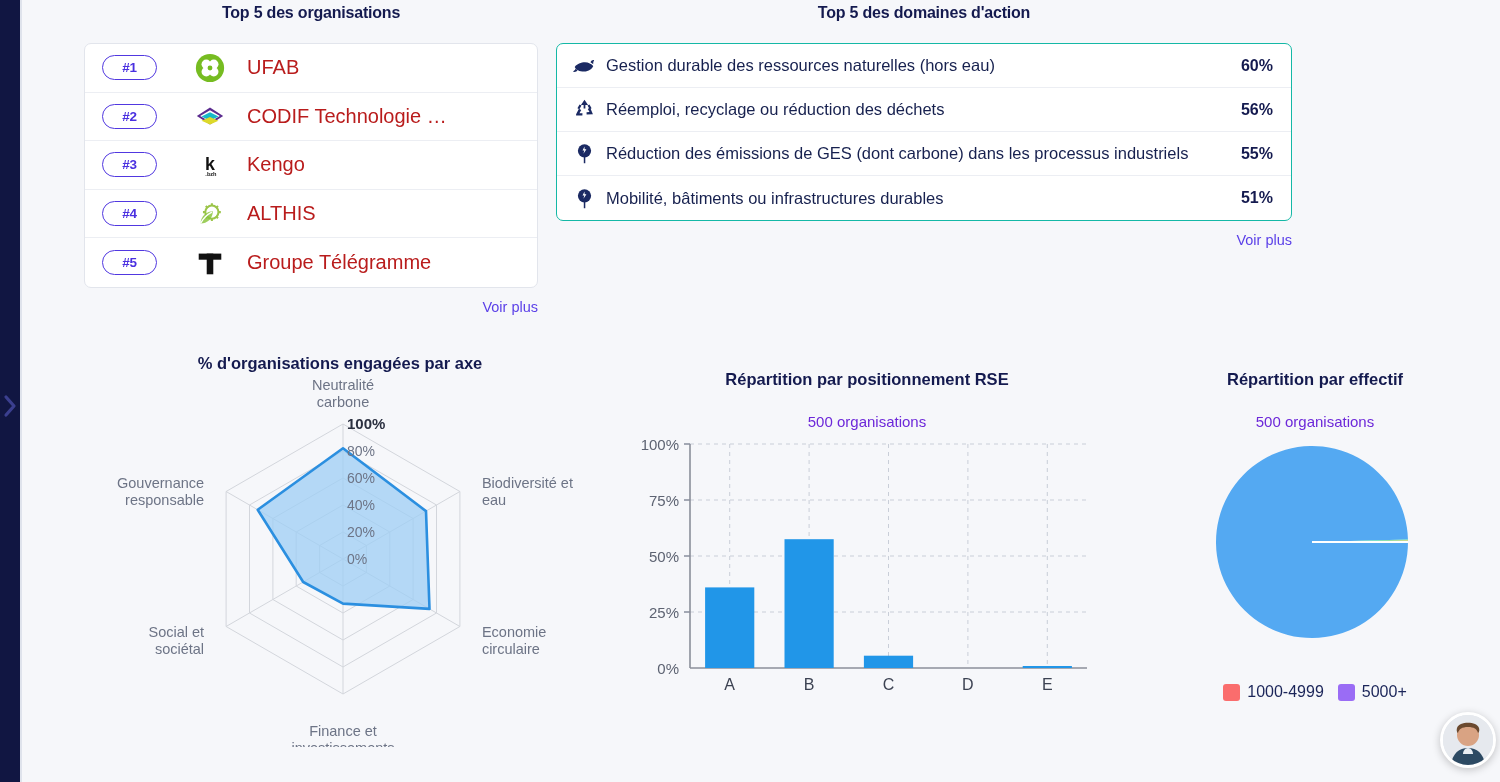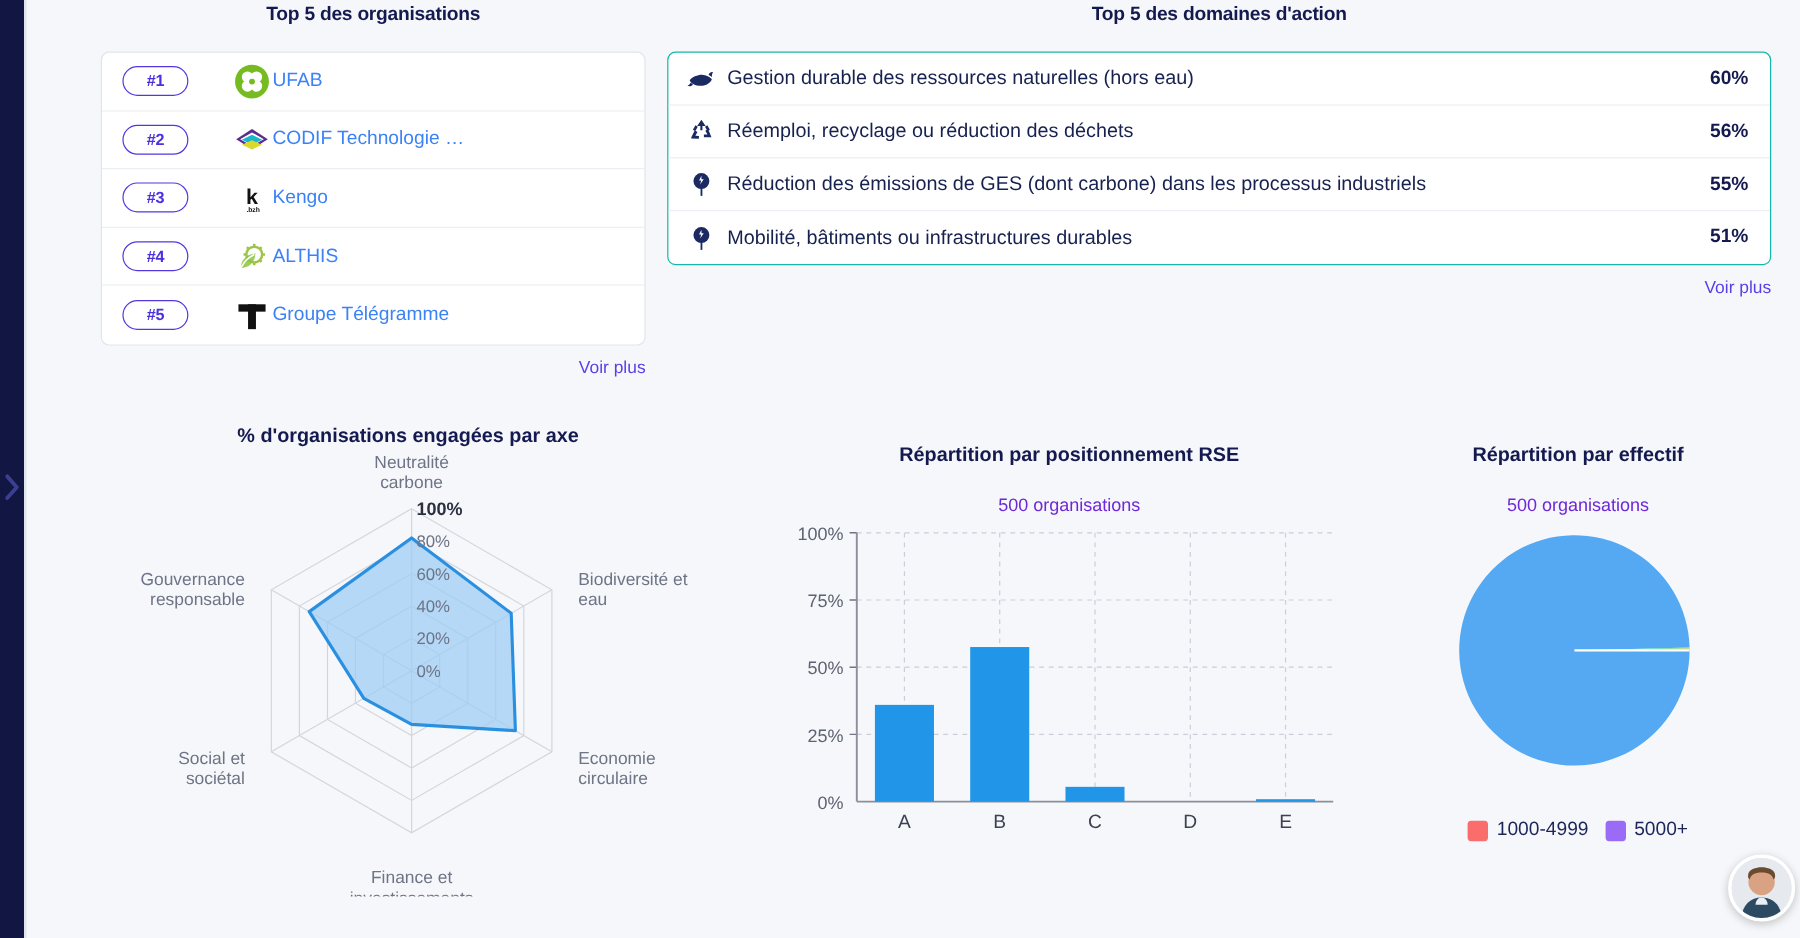--- a/index.html
+++ b/index.html
@@ -46,50 +46,50 @@
     width: 55px; height: 25px; border: 1.6px solid #5138e0; border-radius: 13px;
     color: #4a30e0; font-size: 13.5px; font-weight: bold;
     display: flex; align-items: center; justify-content: center;
     letter-spacing: -0.3px; flex: none;
   }
   .org-logo {
     width: 34px; height: 34px; margin-left: 36px; flex: none;
     display: flex; align-items: center; justify-content: center;
   }
   .org-name {
-    font-size: 16px; color: #3b82f6;
+    margin-left: 20px; font-size: 20px; color: #b91c1c;
     white-space: nowrap; overflow: hidden;
   }
   .voir-plus {
     display: block; text-align: right; margin-top: 11px;
     font-size: 14.5px; color: #5a3fe8; cursor: pointer;
   }
 
   
-  .dom-wrap { position: absolute; left: 556px; top: 4px; width: 920px; }
+  .dom-wrap { position: absolute; left: 556px; top: 4px; width: 736px; }
   .dom-card {
     margin-top: 21px; background: #ffffff;
     border: 1px solid #14b8a6; border-radius: 7px; overflow: hidden;
   }
   .dom-row {
     display: flex; align-items: center; height: 44px;
     border-bottom: 1px solid #eceef3; padding: 0 18px 0 14px;
   }
   .dom-row:last-child { border-bottom: none; }
   .dom-icon { width: 26px; height: 26px; flex: none; color: #1b2a63;
               display: flex; align-items: center; justify-content: center; }
   .dom-label { flex: 1 1 auto; margin-left: 9px; font-size: 16.5px; color: #17214f; }
   .dom-val { font-size: 16px; font-weight: bold; color: #141a4f; flex: none; }
 
   
   .chart-title { text-align: center; font-size: 16.5px; font-weight: bold; color: #141a4f; }
   .chart-sub { text-align: center; font-size: 15px; color: #6d28d9; margin-top: 24px; }
 
   .radar-wrap { position: absolute; left: 105px; top: 354px; width: 470px; height: 400px; }
-  .bars-wrap  { position: absolute; left: 656px; top: 370px; width: 470px; height: 330px; }
+  .bars-wrap  { position: absolute; left: 632px; top: 370px; width: 470px; height: 330px; }
   .pie-wrap   { position: absolute; left: 1150px; top: 370px; width: 330px; height: 400px; }
 
   .legend {
     position: absolute; left: 1150px; top: 683px; width: 330px;
   }
   .legend-line { display: flex; justify-content: center; align-items: center; gap: 14px;
                  margin-bottom: 8px; }
   .legend-item { display: flex; align-items: center; gap: 7px; }
   .legend-swatch { width: 17px; height: 17px; border-radius: 3px; flex: none; }
   .legend-text { font-size: 16px; color: #1b2559; }

